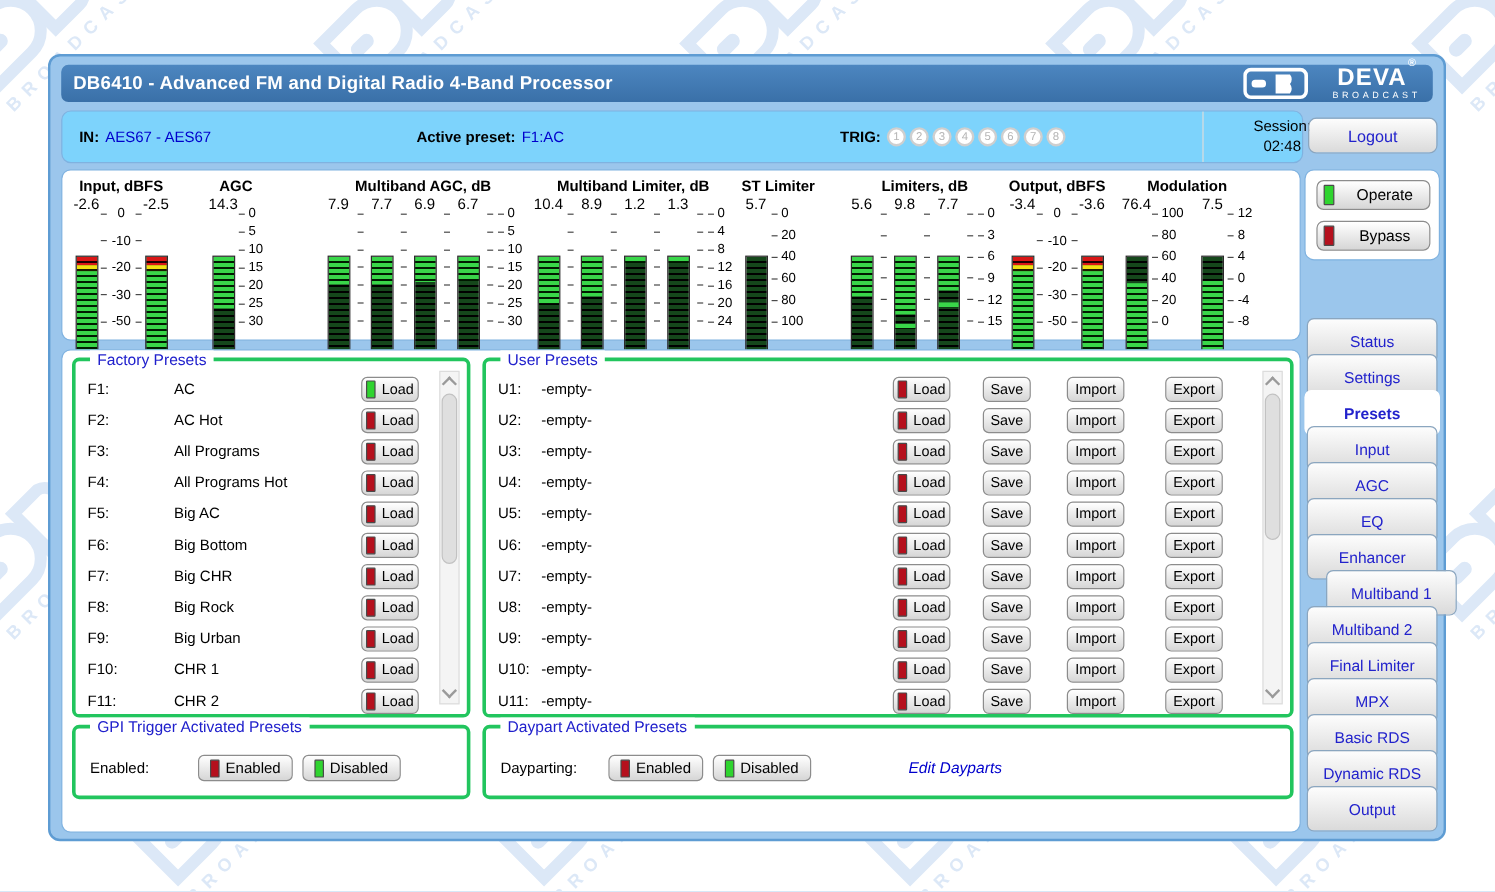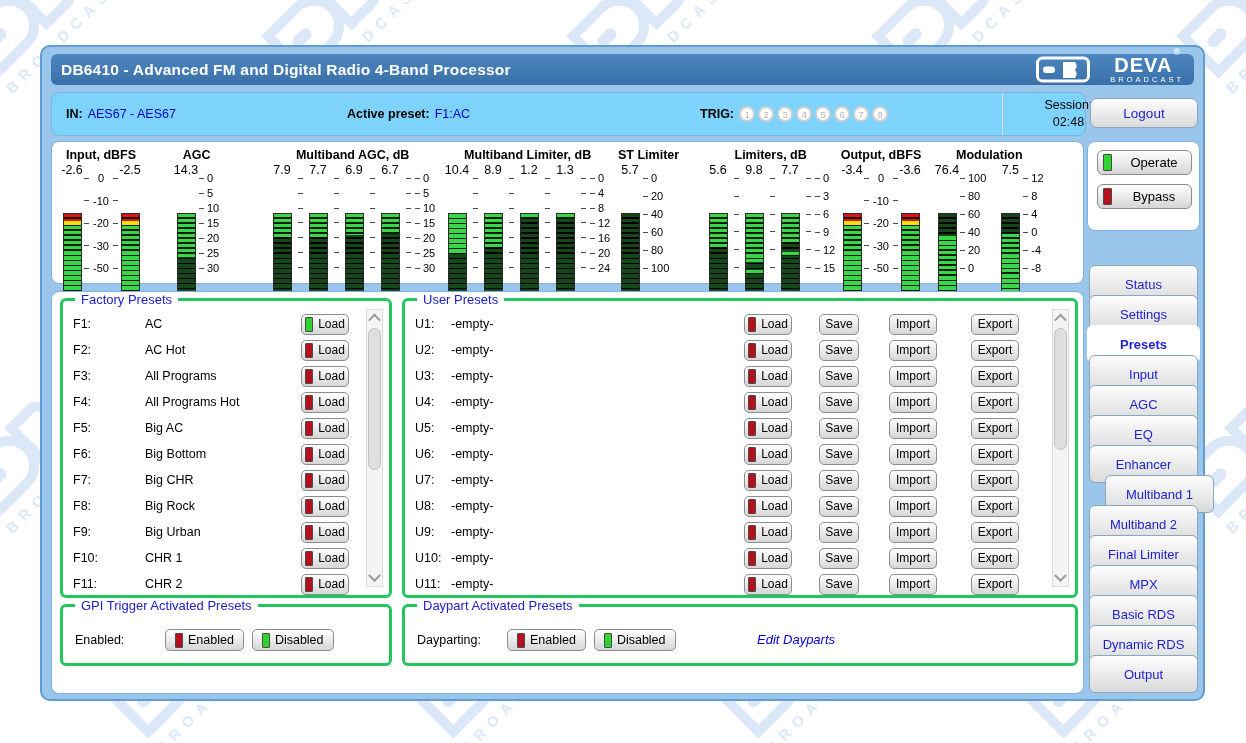--- a/index.html
+++ b/index.html
@@ -64,21 +64,21 @@
     display:flex;align-items:center;justify-content:center;
     font-size:13px;color:#2222cc;box-sizing:border-box;cursor:pointer;
   }
   .nav-btn.active{background:#fff;border-color:#fff;font-weight:bold;left:1045px;width:113px;}
   #logout-btn{position:absolute;left:1048px;top:51px;width:108px;height:30px;border-radius:7px;
     background:linear-gradient(#fdfdfd,#dadada);border:1px solid #8ba6bf;color:#2222cc;font-size:13.5px;
     display:flex;align-items:center;justify-content:center;cursor:pointer;box-sizing:border-box;}
   
   .panel{position:absolute;background:#fff;border:1px solid #7fb2e0;border-radius:8px;box-sizing:border-box;padding-left:44px;}
   #meters-panel{left:9px;top:94px;width:1033px;height:143px;}
-  #ops-panel{left:1045px;top:94px;width:113px;height:90px;padding:8px 9px;box-sizing:border-box;}
+  #ops-panel{left:1045px;top:94px;width:113px;height:76px;padding:8px 9px;box-sizing:border-box;}
   .ops-btn{width:95px;height:25px;margin-bottom:9px;justify-content:flex-start;padding-left:5px;font-size:13px;border-radius:6px;}
   .ops-btn .ops-label{flex:1;text-align:center;}
   .ops-btn .led{width:7px;height:15px;}
   #presets-panel{left:9px;top:244px;width:1033px;height:403px;}
   
   .meter-group{position:absolute;top:6px;}
   .mg-title{font-size:12.5px;font-weight:bold;color:#000;text-align:center;height:15px;white-space:nowrap;}
   .mg-row{display:flex;align-items:flex-start;}
   .barcol{display:flex;flex-direction:column;align-items:center;width:24px;flex:0 0 auto;gap:36px;}
   .m-value{height:14px;font-size:12.5px;color:#000;white-space:nowrap;display:flex;align-items:center;}

